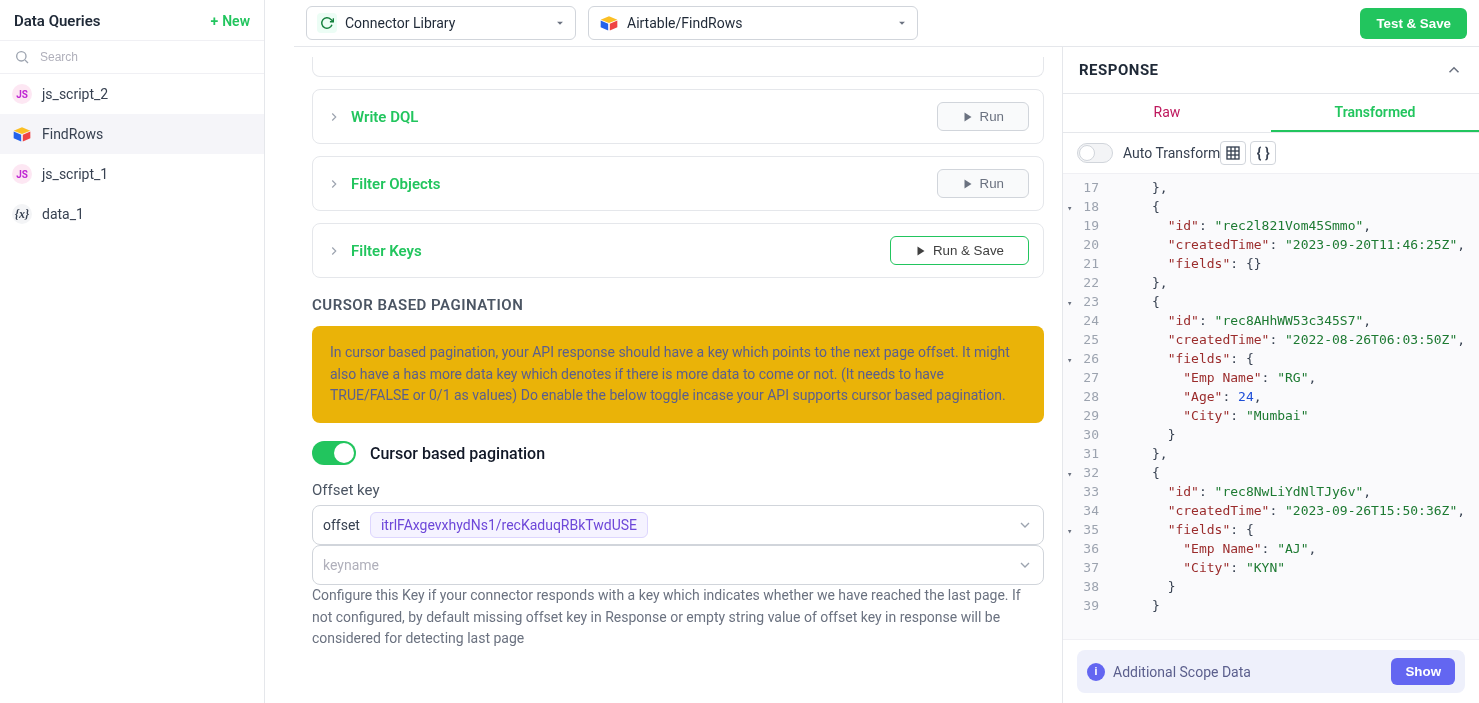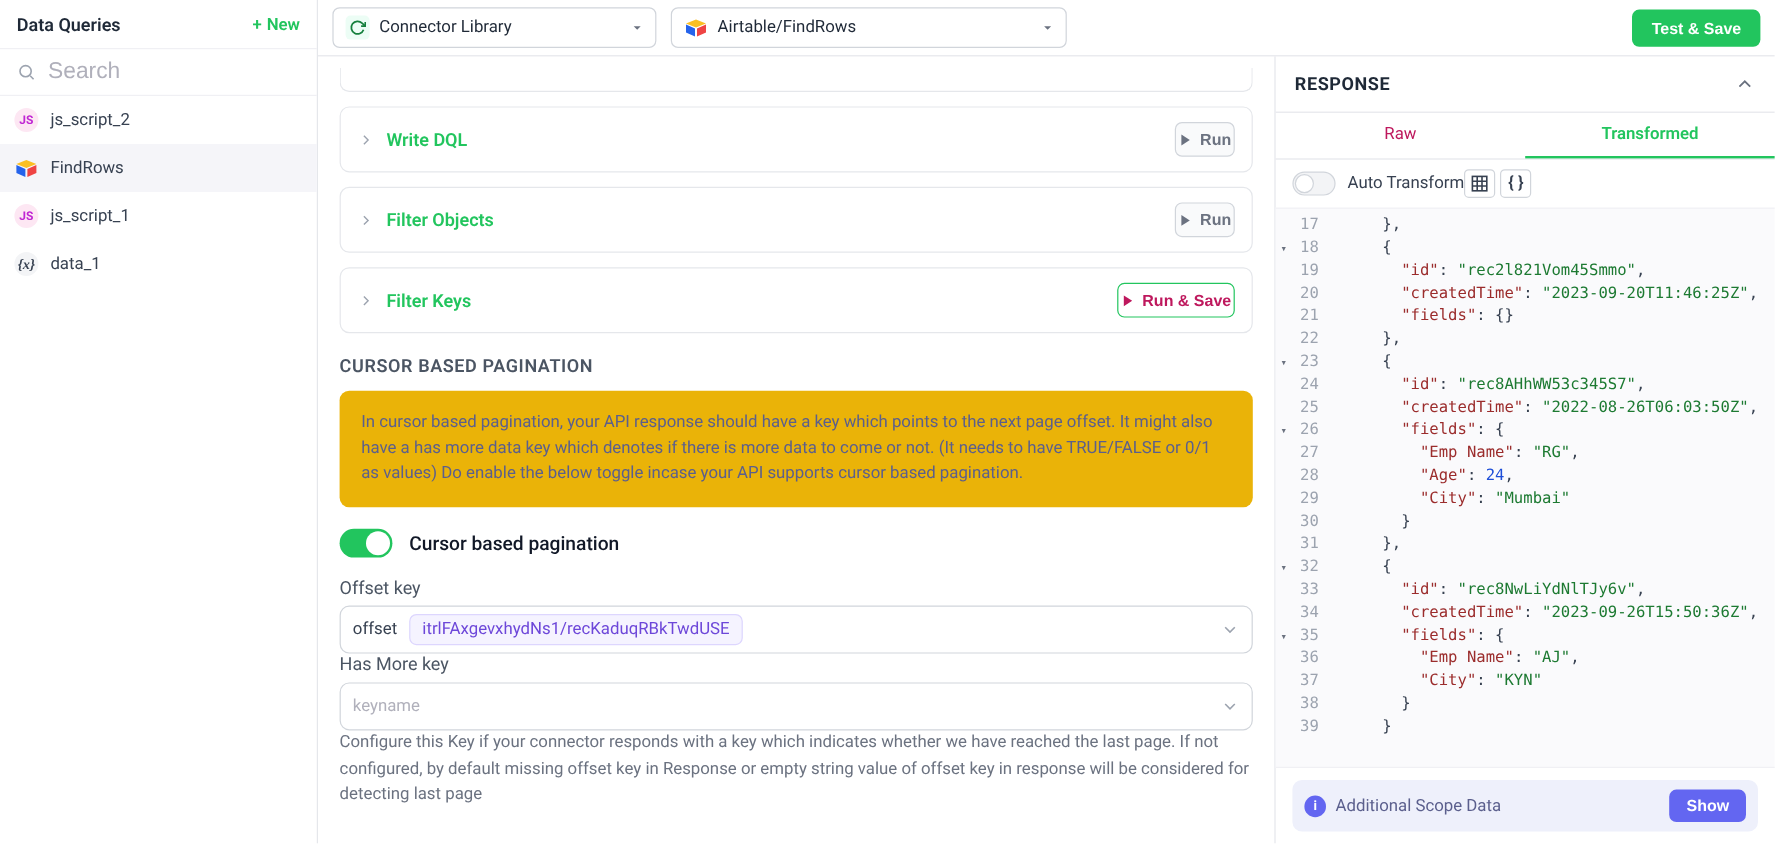--- a/index.html
+++ b/index.html
@@ -1,26 +1,26 @@
 <!DOCTYPE html>
 <html><head>
 <meta charset="utf-8">
 <style>
   * { box-sizing: border-box; margin: 0; padding: 0; }
   body { font-family: -apple-system, BlinkMacSystemFont, "Segoe UI", Roboto, sans-serif; font-size: 14px; color: #1f2937; height: 703px; width: 1479px; overflow: hidden; background: #fff; }
-  .app { display: flex; height: 100%; }
+  .app { display: flex; height: 100%; gap: 29px; }
 
   
   .sidebar { width: 265px; border-right: 1px solid #e5e7eb; display: flex; flex-direction: column; }
   .sb-header { display: flex; align-items: center; justify-content: space-between; padding: 12px 14px 10px; }
   .sb-title { font-weight: 600; font-size: 15px; color: #1f2937; }
   .sb-new { display: inline-flex; align-items: center; gap: 4px; color: #22c55e; font-weight: 600; cursor: pointer; }
   .sb-search { display: flex; align-items: center; gap: 10px; padding: 8px 14px; border-top: 1px solid #f0f0f4; border-bottom: 1px solid #f0f0f4; }
   .sb-search svg { width: 16px; height: 16px; color: #9ca3af; }
-  .sb-search input { border: none; outline: none; font-size: 19px; color: #b91c1c; flex: 1; background: transparent; }
+  .sb-search input { border: none; outline: none; font-size: 12px; color: #b91c1c; flex: 1; background: transparent; }
   .sb-search input::placeholder { color: #b0b0bb; }
   .sb-list { }
   .sb-item { display: flex; align-items: center; gap: 10px; padding: 10px 12px; cursor: pointer; }
   .sb-item.active { background: #f5f5f9; }
   .sb-icon { width: 20px; height: 20px; display: inline-flex; align-items: center; justify-content: center; border-radius: 50%; font-size: 10px; font-weight: 700; }
   .badge-js { background: #fde7f3; color: #c026d3; }
   .badge-dx { background: #f3f4f6; color: #374151; font-style: italic; font-family: serif; font-size: 12px; }
   .airtable-logo { width: 20px; height: 20px; }
   .sb-label { color: #374151; }
 
@@ -34,22 +34,22 @@
   .tb-test { margin-left: auto; background: #22c55e; color: #fff; border: none; border-radius: 6px; padding: 8px 16px; font-weight: 600; cursor: pointer; }
 
   .content-row { display: flex; min-height: 0; flex: 1; }
   .center { flex: 1; min-width: 0; overflow-y: auto; padding: 10px 18px 20px; border-right: 1px solid #e5e7eb; }
 
   .panel { border: 1px solid #e5e7eb; border-radius: 8px; margin-bottom: 12px; background: #fff; }
   .panel-row { display: flex; align-items: center; justify-content: space-between; padding: 12px 14px; }
   .panel-left { display: flex; align-items: center; gap: 10px; }
   .panel-title { color: #22c55e; font-weight: 600; font-size: 15px; }
   .chev-icon { color: #9ca3af; }
-  .btn-run { display: inline-flex; align-items: center; gap: 6px; border: 1px solid #d1d5db; background: #f9fafb; color: #6b7280; border-radius: 6px; padding: 6px 2px; font-weight: 700; cursor: pointer; }
-  .btn-run.green { border-color: #22c55e; color: #be185d; background: #fff; margin-left: 44px; }
+  .btn-run { display: inline-flex; align-items: center; gap: 6px; border: 1px solid #d1d5db; background: #f9fafb; color: #6b7280; border-radius: 6px; padding: 6px 24px; font-weight: 400; cursor: pointer; }
+  .btn-run.green { border-color: #22c55e; color: #404040; background: #fff; margin-left: 44px; }
 
   .section-heading { letter-spacing: 0.5px; font-weight: 600; color: #4b5563; margin: 18px 0 12px; font-size: 15px; }
 
   .info-box { background: #eab308; border-radius: 8px; padding: 16px 18px; color: #5b5f8d; line-height: 1.55; margin-bottom: 18px; }
 
   .toggle-row { display: flex; align-items: center; gap: 14px; margin-bottom: 16px; }
   .switch { width: 44px; height: 24px; border-radius: 12px; background: #22c55e; position: relative; }
   .switch .knob { width: 20px; height: 20px; background: #fff; border-radius: 50%; position: absolute; top: 2px; right: 2px; }
   .toggle-label { font-weight: 500; color: #111827; font-size: 16px; }
 
@@ -266,21 +266,20 @@
         <div class="sel-wrap">
           <span class="prefix">offset</span>
           <span class="chip">itrlFAxgevxhydNs1/recKaduqRBkTwdUSE</span>
           <span class="chev">
             <svg width="16" height="16" viewBox="0 0 24 24" fill="none" stroke="currentColor" stroke-width="2">
                 <polyline points="6 9 12 15 18 9"></polyline>
               </svg>
           </span>
         </div>
 
-        <div class="field-label">Has More key</div>
         <div class="sel-wrap">
           <span class="placeholder">keyname</span>
           <span class="chev">
             <svg width="16" height="16" viewBox="0 0 24 24" fill="none" stroke="currentColor" stroke-width="2">
                 <polyline points="6 9 12 15 18 9"></polyline>
               </svg>
           </span>
         </div>
 
         <div class="helper">Configure this Key if your connector responds with a key which indicates whether we have reached the last page. If not configured, by default missing offset key in Response or empty string value of offset key in response will be considered for detecting last page</div>

